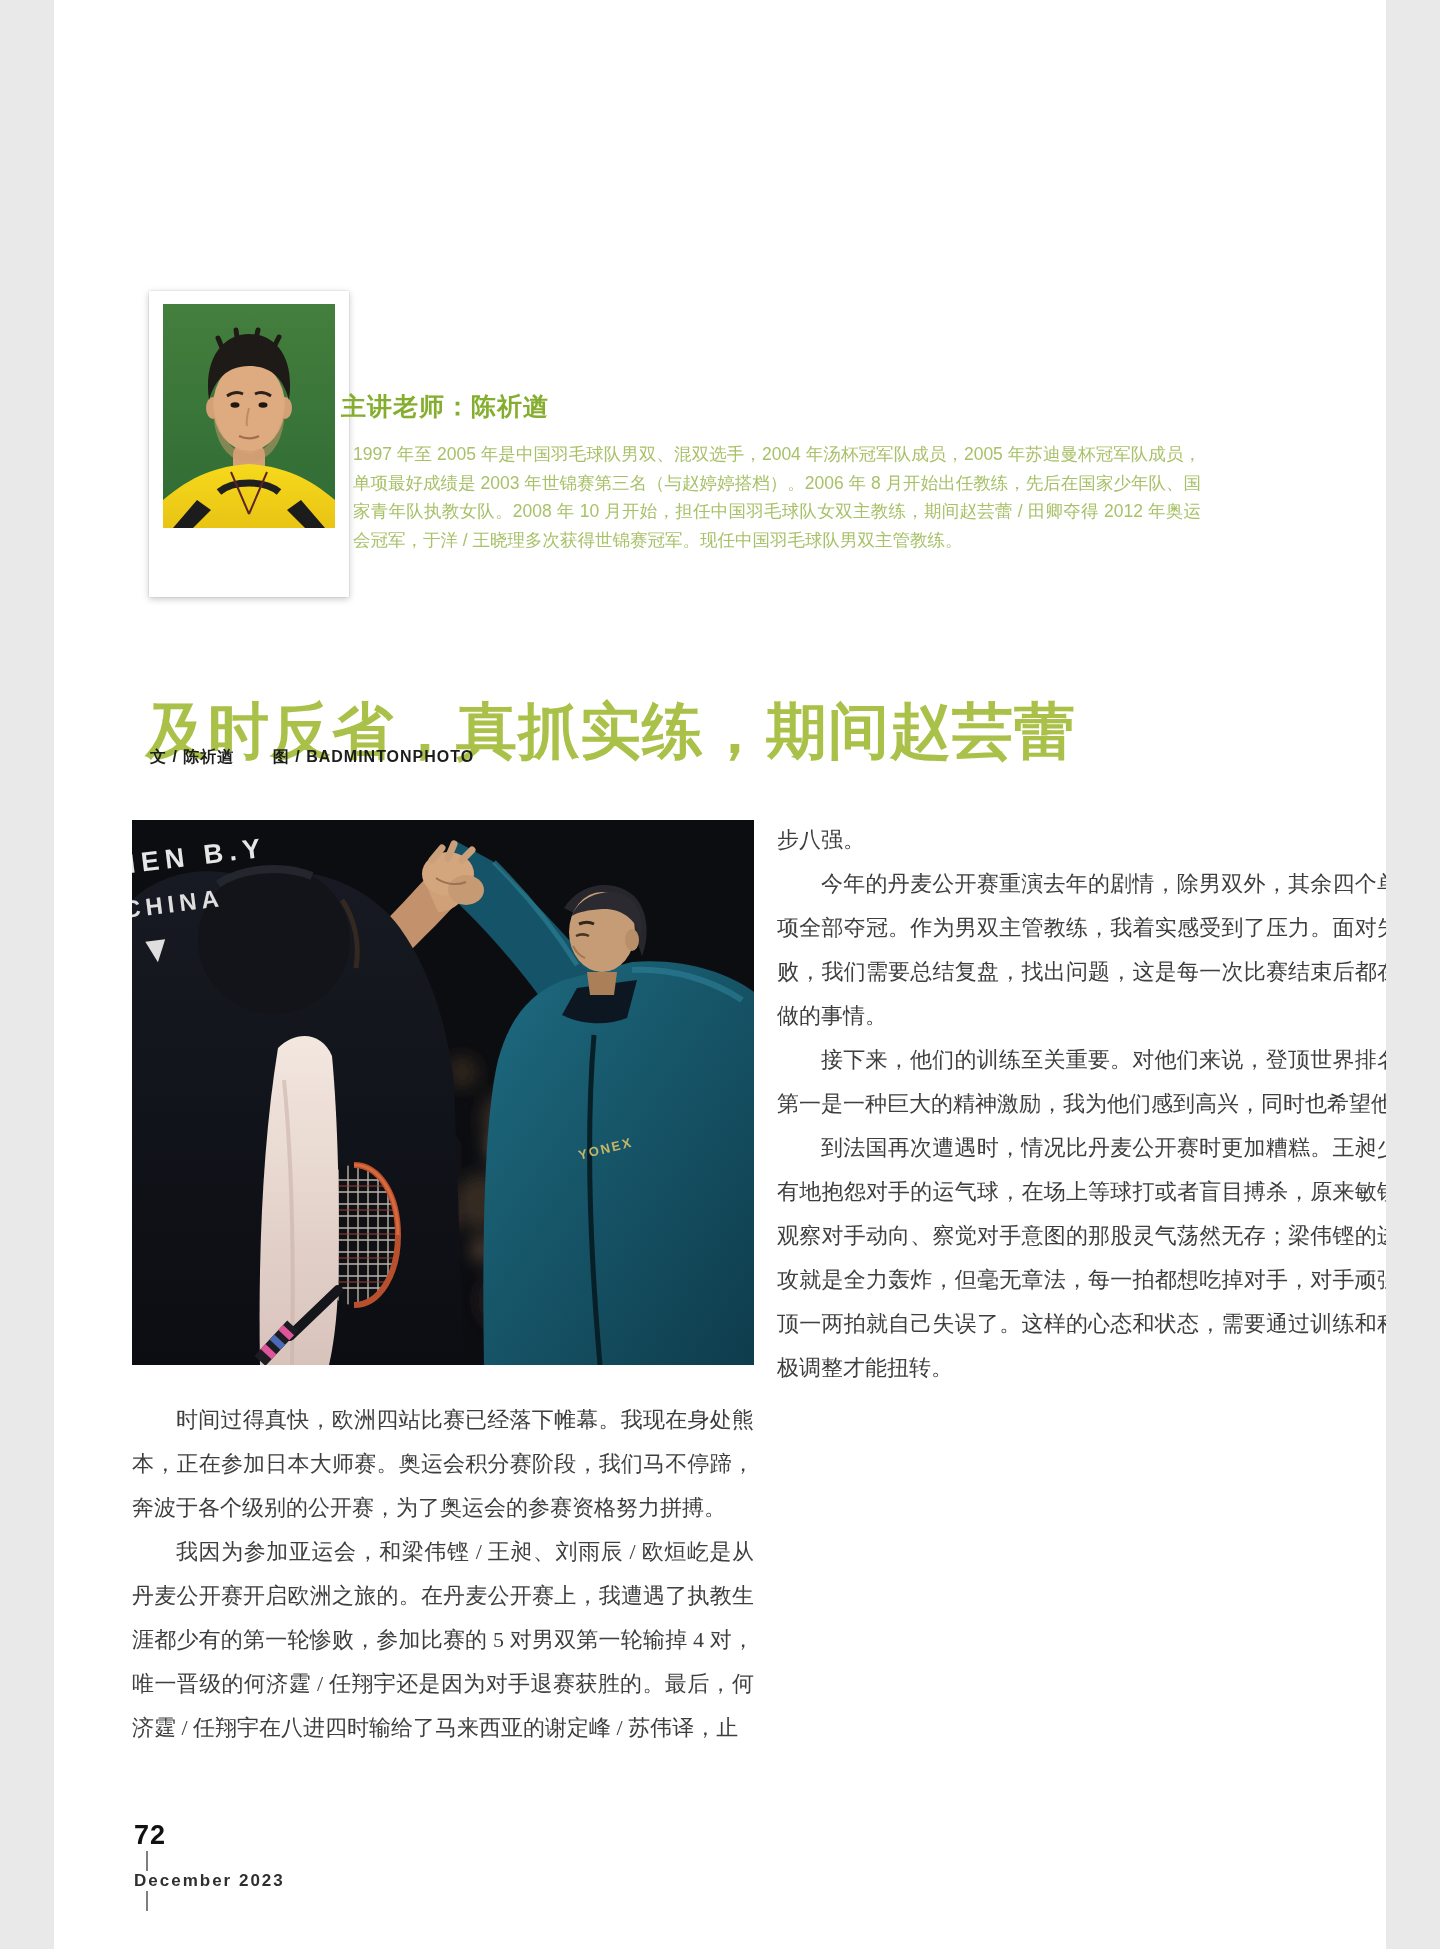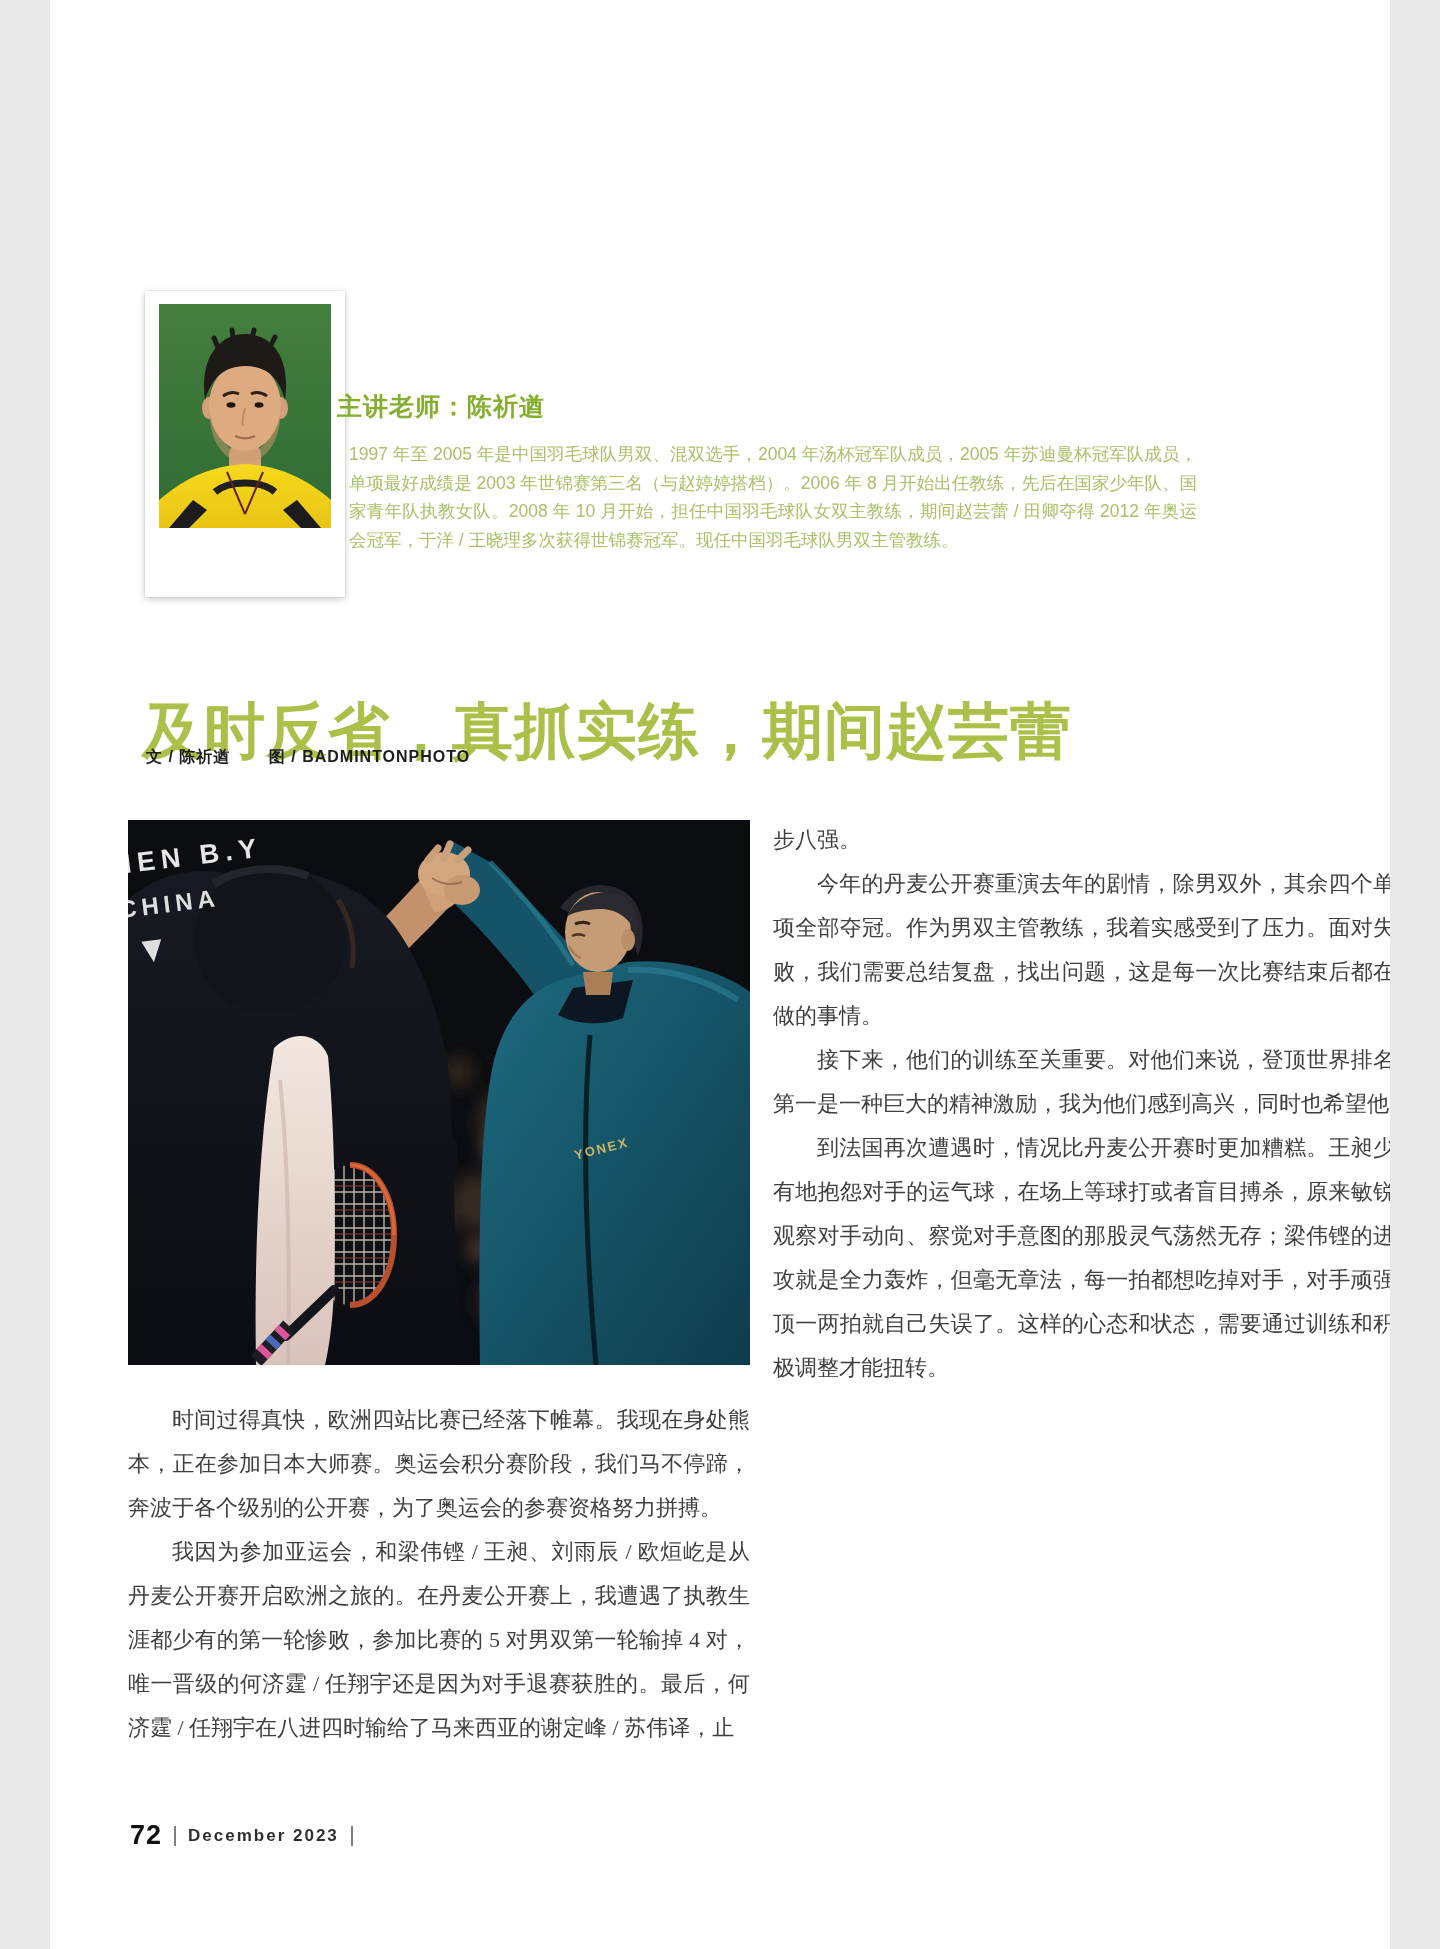--- a/index.html
+++ b/index.html
@@ -1,19 +1,19 @@
 <!DOCTYPE html>
 <html><head>
 <meta charset="utf-8">
 <style>
   html,body{margin:0;padding:0;background:#e9e9e9;}
   body{font-family:"Liberation Sans","DejaVu Sans",sans-serif;}
   .page{
     position:relative;width:1332px;height:1949px;background:#ffffff;
-    margin:0 auto;overflow:hidden;padding-left:8px;
+    margin:0 auto;overflow:hidden;
   }
   
   .portrait-frame{
     position:absolute;left:95px;top:291px;width:172px;height:265px;
     background:#fff;padding:13px 14px 28px 14px;
     box-shadow:0 2px 7px rgba(0,0,0,.22), 0 0 1px rgba(0,0,0,.25);
   }
   .portrait-frame svg{display:block;}
   .instructor-info{position:absolute;left:287px;top:390px;width:872px;}
   .instructor-heading{
@@ -43,21 +43,21 @@
     font-family:"Liberation Serif","DejaVu Serif",serif;
     font-size:22px;line-height:44px;color:#3e3e3e;
     text-align:justify;text-justify:inter-ideograph;
   }
   .col-left-text{left:78px;top:1398px;}
   .col-right{left:723px;top:818px;}
   .body-col p{margin:0;text-indent:2em;}
   .body-col p.no-indent{text-indent:0;}
   
   .footer{
-    position:absolute;left:80px;top:1820px;display:flex;align-items:center;
+    position:absolute;left:80px;top:1820px;display:flex;flex-direction:column;
   }
   .footer .page-num{font-size:27px;font-weight:bold;color:#111;letter-spacing:1px;}
   .footer .sep{width:2px;height:20px;background:#7f7f7f;margin:0 12px;}
   .footer .date{font-size:17px;color:#2f2f2f;letter-spacing:2px;font-weight:bold;}
 </style>
 </head>
 <body>
 
 <div class="page">
 

